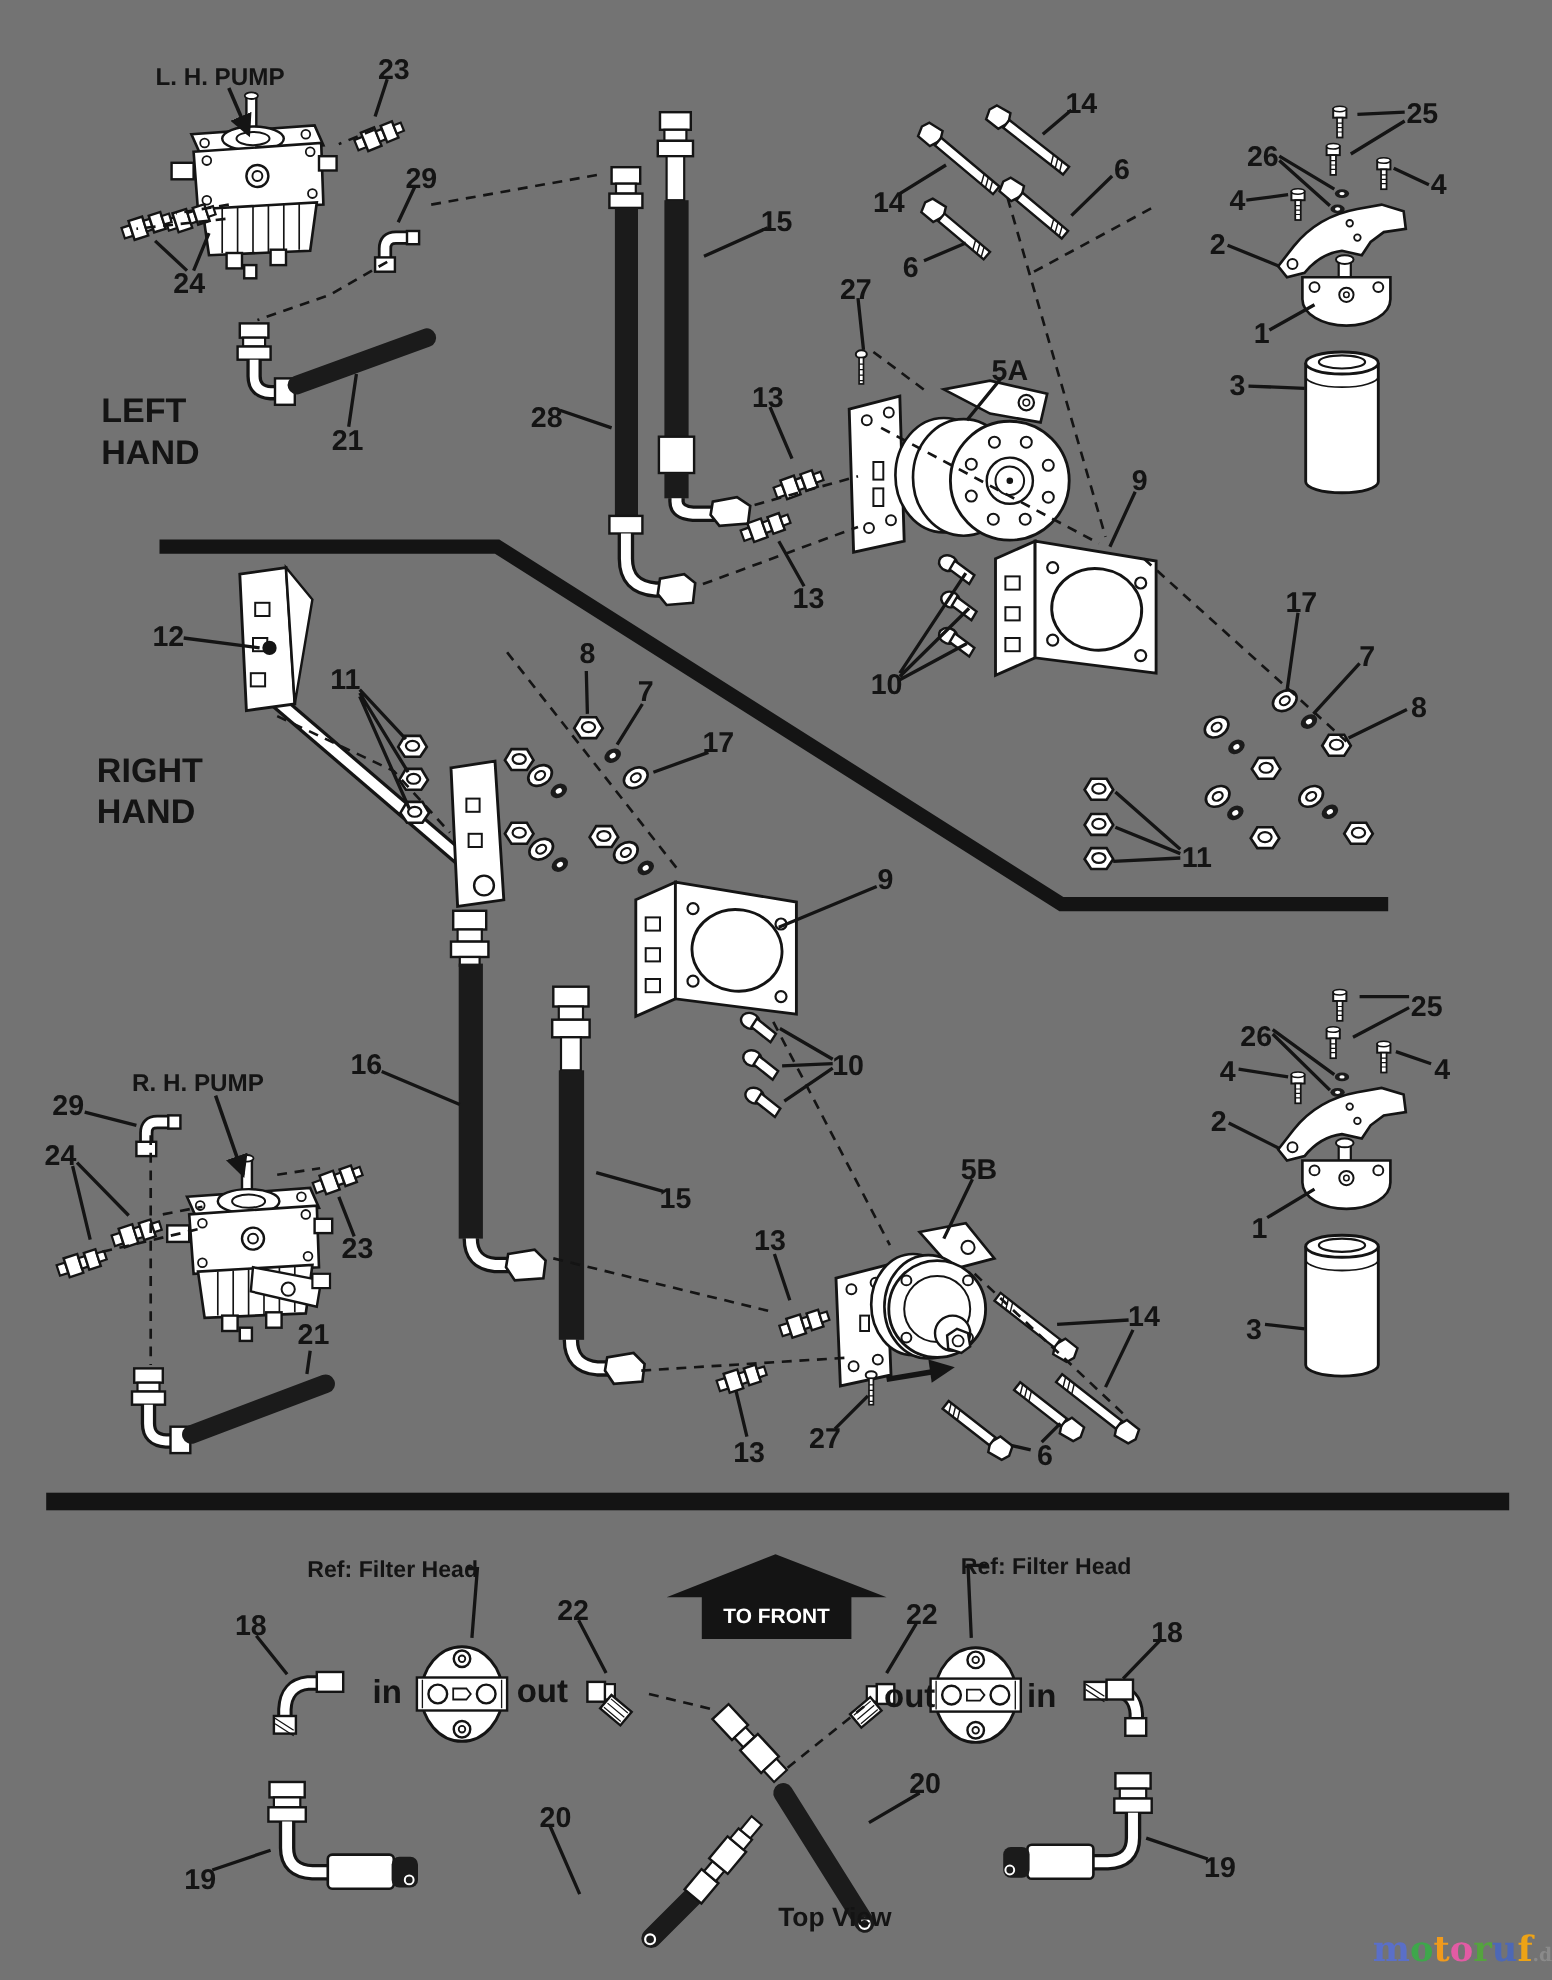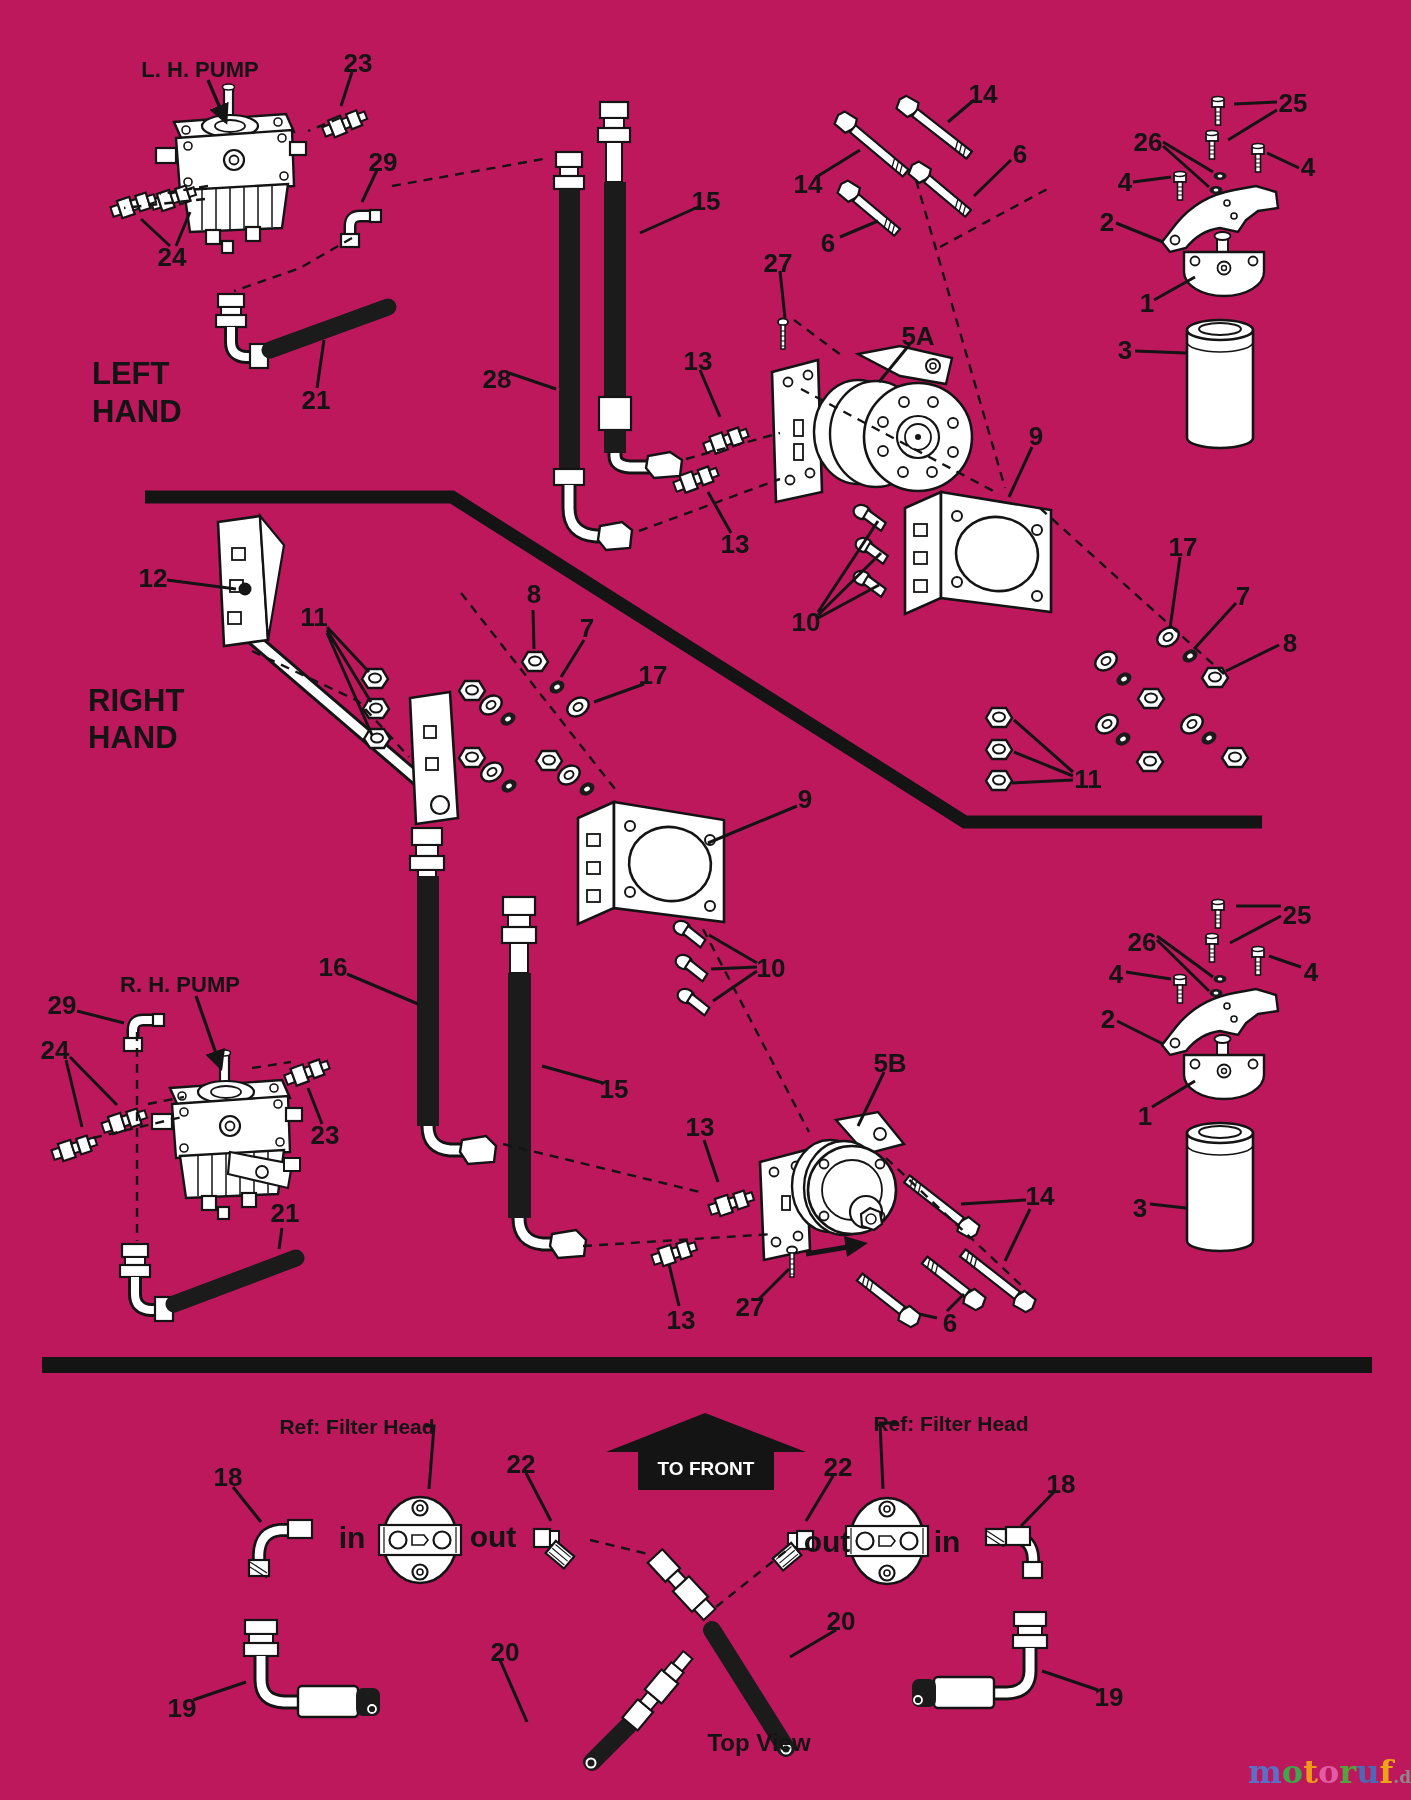--- a/index.html
+++ b/index.html
@@ -1,16 +1,16 @@
 <!DOCTYPE html>
 <html><head>
 <meta charset="utf-8">
 <style>
   html,body{margin:0;padding:0;background:#e8e8e8;}
-  .stage{width:1411px;height:1800px;position:relative;background:#be185d;margin:0 auto;overflow:hidden;}
+  .stage{width:1411px;height:1800px;position:relative;background:#737373;margin:0 auto;overflow:hidden;}
   svg{position:absolute;left:0;top:0;}
   .pn{font:bold 26px "Liberation Sans",sans-serif;fill:#141414;}
   .big{font:bold 31px "Liberation Sans",sans-serif;fill:#141414;}
   .med{font:bold 22px "Liberation Sans",sans-serif;fill:#141414;}
   .ref{font:bold 21px "Liberation Sans",sans-serif;fill:#141414;}
   .io{font:bold 30px "Liberation Sans",sans-serif;fill:#141414;}
   .cap{font:bold 24px "Liberation Sans",sans-serif;fill:#141414;}
   .tf{font:bold 19px "Liberation Sans",sans-serif;fill:#ffffff;}
   .wm{font:bold 32px "DejaVu Serif",serif;}
   .wmde{font:bold 17px "DejaVu Serif",serif;fill:#8a8a8a;}

